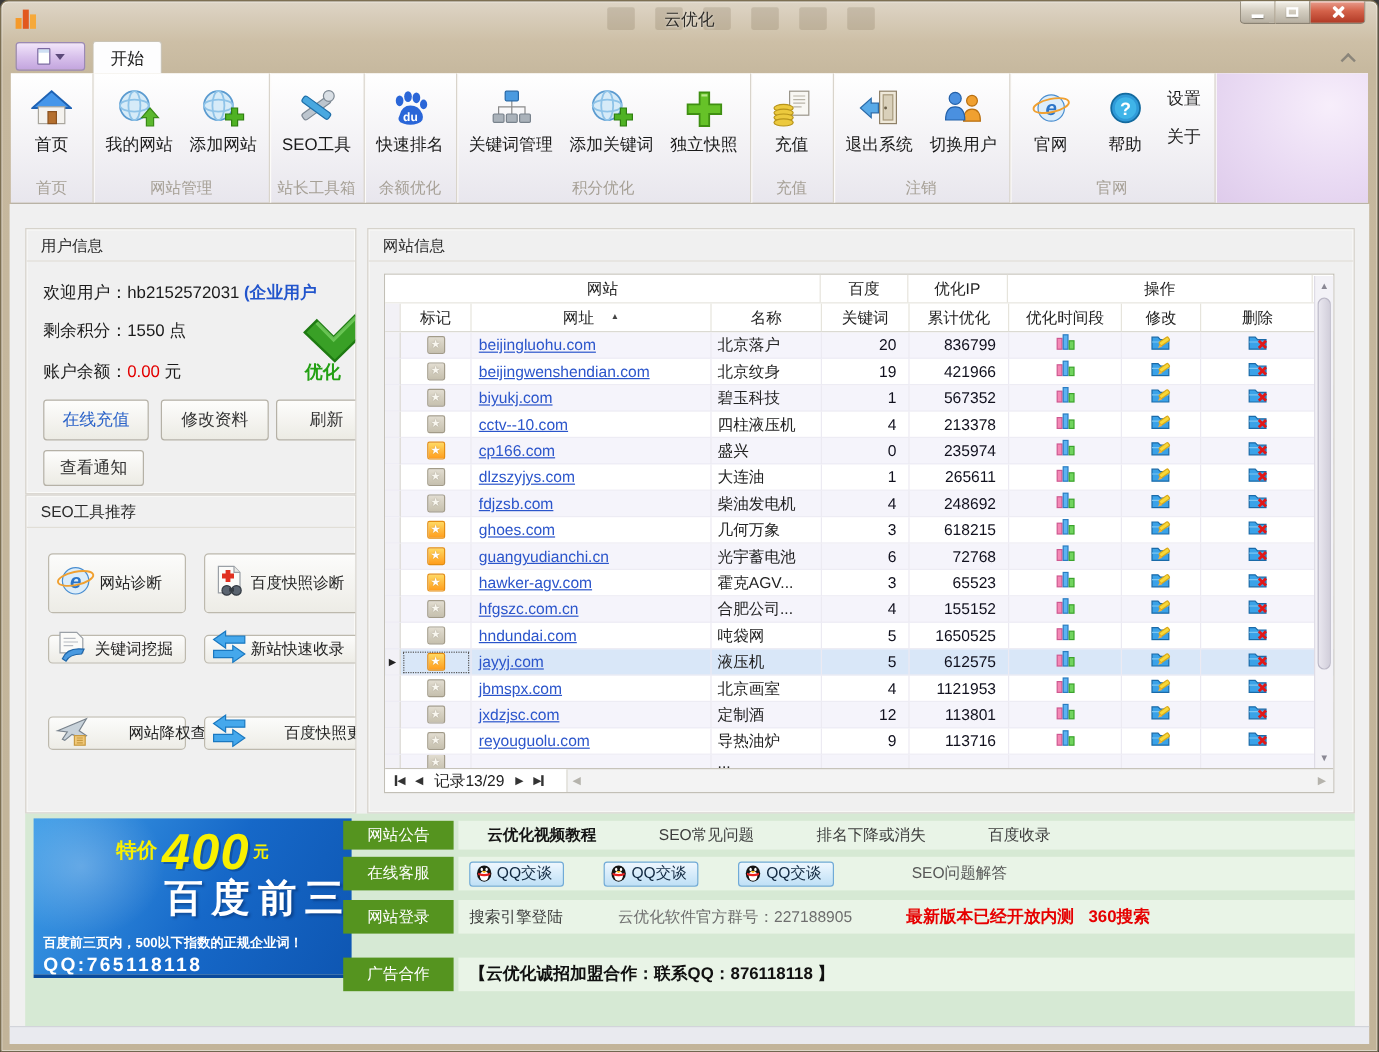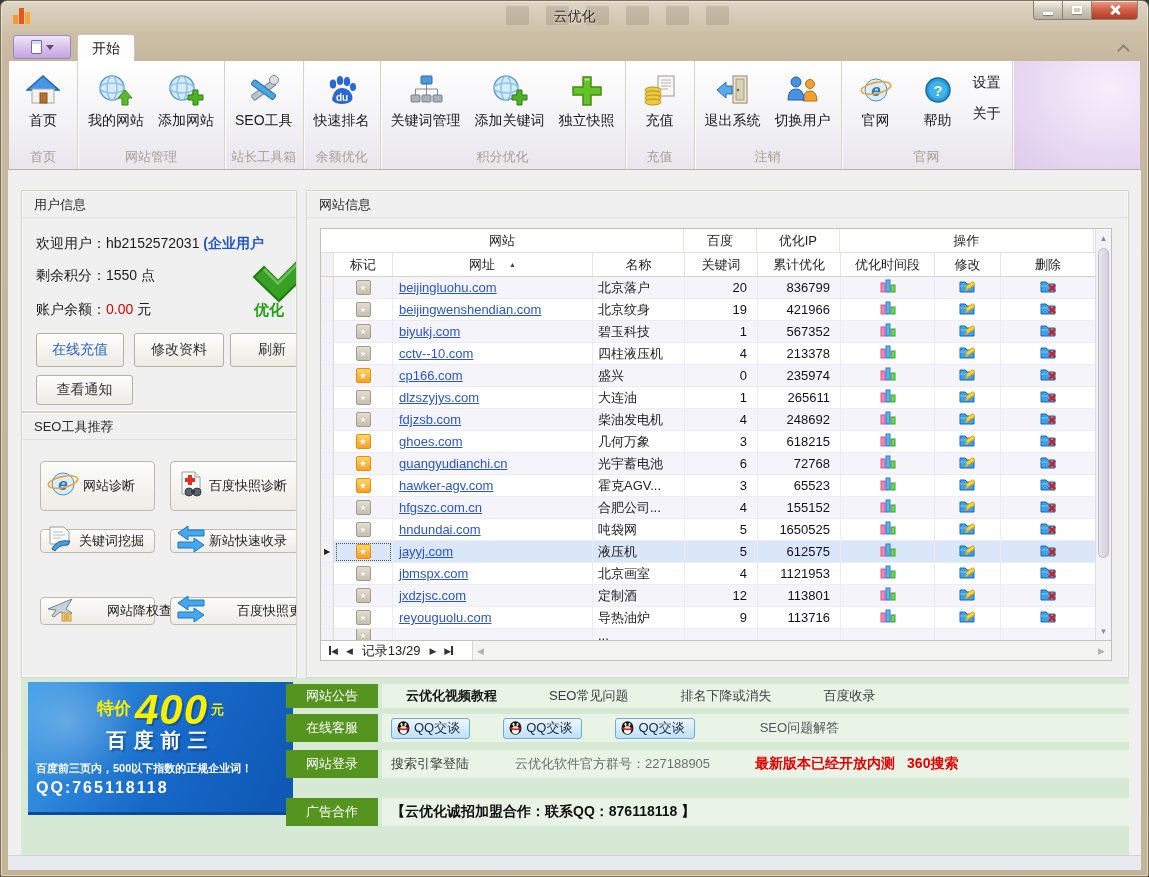--- a/index.html
+++ b/index.html
@@ -123,21 +123,21 @@
   
   .bottom-green{position:absolute;left:13px;top:508px;width:1108px;height:178px;background:#d6e9d4;}
   .banner{position:absolute;left:7px;top:4px;width:265px;height:133px;overflow:hidden;border-bottom:3px solid #0a4a9c;
           background:linear-gradient(118deg,#3f9ee8 0%,#1668c8 55%,#0e56b2 100%);}
   .banner::before{content:"";position:absolute;left:-30px;top:-20px;width:140px;height:120px;
           background:radial-gradient(ellipse,rgba(255,255,255,.25),transparent 70%);}
   .bn1{position:relative;margin-top:4px;text-align:center;color:#f8f000;white-space:nowrap;}
   .bn-pre{font-size:17px;font-weight:bold;vertical-align:10px;margin-right:4px;}
   .bn-big{font-size:42px;font-weight:bold;font-style:italic;letter-spacing:1px;text-shadow:2px 2px 0 rgba(0,40,100,.35);}
   .bn-unit{font-size:13px;font-weight:bold;vertical-align:10px;margin-left:3px;}
-  .bn2{position:relative;text-align:center;color:#fff;font-size:20px;font-weight:bold;letter-spacing:7px;margin-top:-7px;
+  .bn2{position:relative;text-align:right;color:#fff;font-size:32px;font-weight:bold;letter-spacing:7px;margin-top:-7px;
        text-shadow:2px 2px 2px rgba(0,30,80,.4);white-space:nowrap;}
   .bn3{position:relative;margin:7px 8px 0;color:#fff;font-size:11px;font-weight:bold;white-space:nowrap;}
   .bn4{position:relative;margin:3px 8px 0;color:#fff;font-size:16px;font-weight:bold;letter-spacing:2px;}
   .brow{position:absolute;left:0;right:0;}
   .r1{top:6px;height:24px;}  .r2{top:36px;height:28px;gap:31px;}  .r3{top:72px;height:28px;}  .r4{top:120px;height:28px;}
   .blabel{position:absolute;left:265px;width:92px;top:0;bottom:0;background:#55941f;color:#fff;font-size:13px;
           display:flex;align-items:center;justify-content:center;}
   .bstrip{position:absolute;left:361px;right:0;top:0;bottom:0;background:#e9f4e7;display:flex;align-items:center;overflow:hidden;}
   .ann-link{font-size:13px;color:#3c3c3c;margin-right:52px;white-space:nowrap;cursor:pointer;}
   .ann-link.strong{color:#141414;font-weight:bold;}
@@ -401,21 +401,21 @@
       <span class="u-check">
         <svg width="80" height="62" viewBox="0 0 80 62">
               <path d="M4 36 L14 26 L28 40 L66 2 L78 12 L29 60 Z" fill="#39a026" stroke="#1e7a12" stroke-width="2"></path>
               <path d="M14 28 L28 42 L64 6" fill="none" stroke="#7ed468" stroke-width="3" opacity="0.7"></path>
             </svg>
       </span>
       <span class="u-opt">优化</span>
       <div class="ubtn blue" style="left:14px;top:142px;width:88px">在线充值</div>
       <div class="ubtn" style="left:112px;top:142px;width:90px">修改资料</div>
       <div class="ubtn" style="left:208px;top:142px;width:84px">刷新</div>
-      <div class="ubtn" style="left:14px;top:184px;width:97px;height:30px">查看通知</div>
+      <div class="ubtn" style="left:14px;top:184px;width:84px;height:30px">查看通知</div>
     </div>
 
     <div class="panel seo-box">
       <div class="p-cap">SEO工具推荐</div>
       <div id="seo-buttons">
             <div class="seo-btn c0 r0">
               <span class="seo-ic"><svg width="34" height="32" viewBox="0 0 34 32">
                   <circle cx="17" cy="16" r="11" fill="#dcedfa" stroke="#4a8ed0"></circle>
                   <text x="17" y="22" font-size="17" font-style="italic" font-weight="bold" fill="#2a74c8" text-anchor="middle">e</text>
                   <ellipse cx="17" cy="14" rx="15" ry="5.5" fill="none" stroke="#f0a030" stroke-width="1.6" transform="rotate(-12 17 14)"></ellipse>

